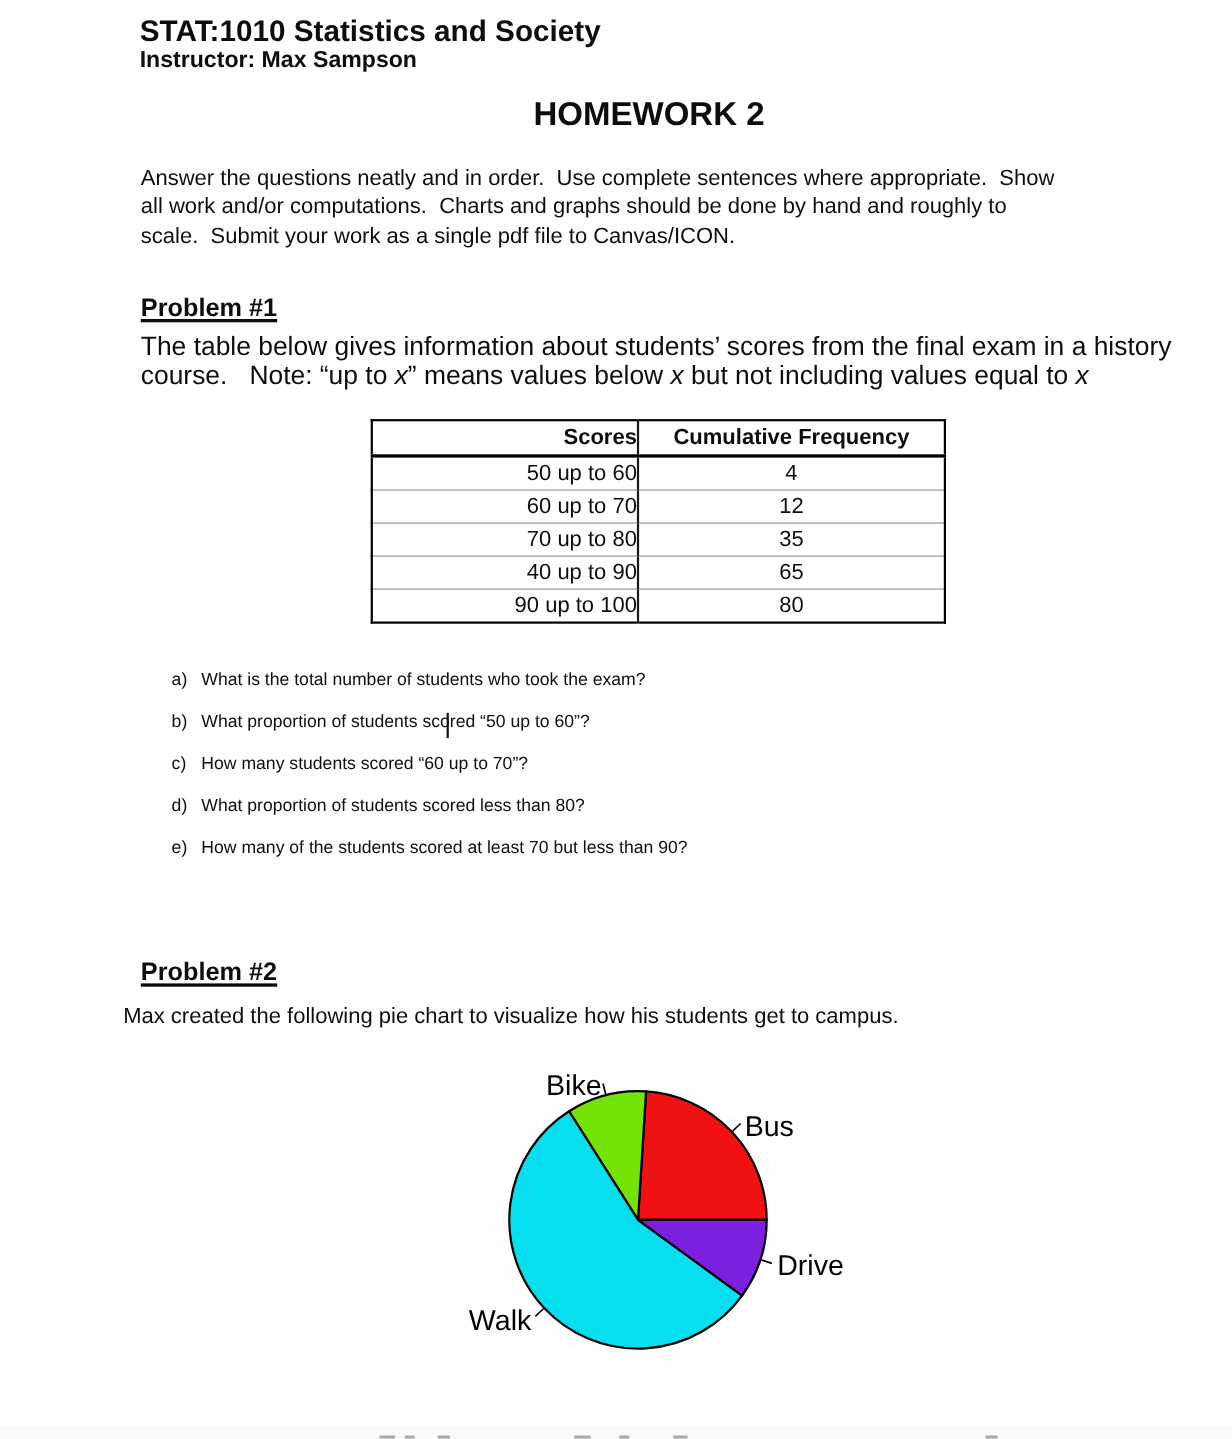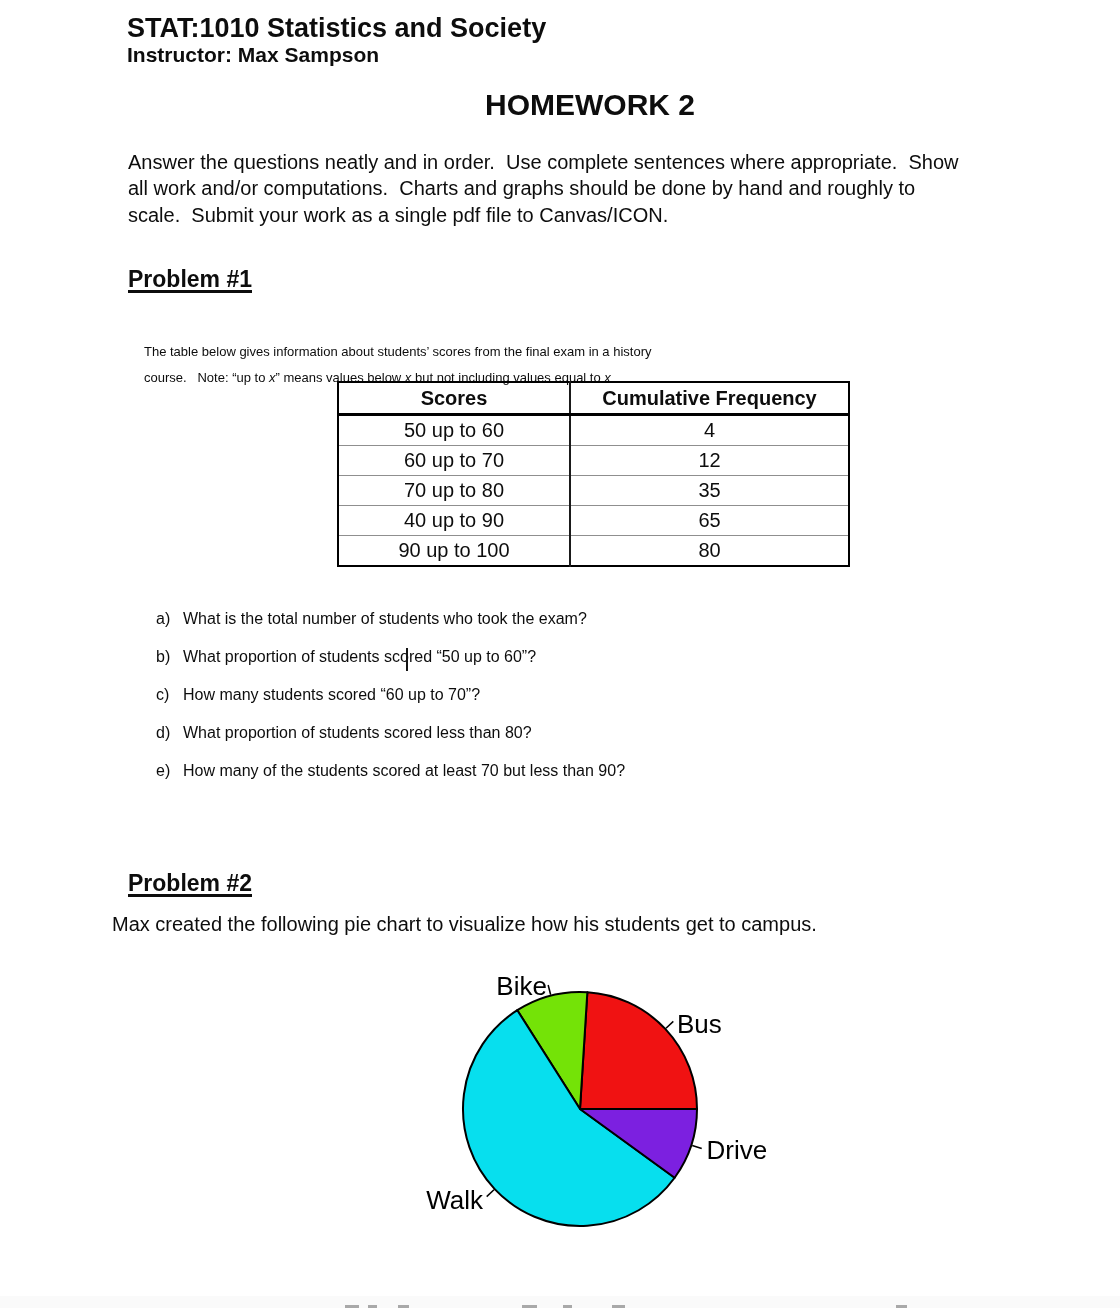--- a/index.html
+++ b/index.html
@@ -9,27 +9,27 @@
   }
   .abs{position:absolute;}
   .pre{white-space:pre;}
   .course-title{left:127px;top:12px;font-size:27px;font-weight:bold;line-height:32px;}
   .instructor{left:127px;top:43px;font-size:21px;font-weight:bold;line-height:24px;}
   .hw-title{left:128px;top:88px;width:924px;text-align:center;font-size:30px;font-weight:bold;line-height:34px;}
   .intro{left:128px;top:149px;font-size:20px;line-height:26.4px;}
   .prob-heading{font-size:23px;font-weight:bold;line-height:26px;
     text-decoration:underline;text-decoration-thickness:2.5px;text-underline-offset:3px;}
   .p1-head{left:128px;top:266px;}
-  .p1-desc{left:144px;top:303px;font-size:13px;line-height:26.4px;margin-top:36px;}
+  .p1-desc{left:128px;top:303px;font-size:24px;line-height:26.4px;}
   .p1-desc i{font-style:italic;}
   .scores-table{left:337px;top:381px;border-collapse:collapse;table-layout:fixed;border:2px solid #000;}
   .scores-table th,.scores-table td{font-size:20px;padding:0;}
   .scores-table th{height:30px;font-weight:bold;border-bottom:3px solid #000;}
   .scores-table td{height:29px;border-bottom:1px solid #8f8f8f;}
-  .scores-table .col-a{width:230px;text-align:center;border-right:2px solid #1a1a1a;}
+  .scores-table .col-a{width:230px;text-align:right;padding-left:10px;border-right:2px solid #1a1a1a;}
   .scores-table .col-b{width:277px;text-align:center;}
   .questions{left:156px;top:608px;font-size:16px;}
   .q{line-height:21px;margin-bottom:17px;}
   .q-letter{display:inline-block;width:27px;}
   .caret{left:406px;top:648px;width:2px;height:23px;background:#151515;}
   .p2-head{left:128px;top:870px;}
   .p2-desc{left:112px;top:911px;font-size:20px;line-height:26.4px;}
   .pie-wrap{left:370px;top:950px;width:440px;height:320px;}
   .page-bottom{left:0;top:1296px;width:1120px;height:12px;background:#fafafa;}
   .smudge{position:absolute;top:9px;height:3px;background:rgba(70,70,70,0.45);}

